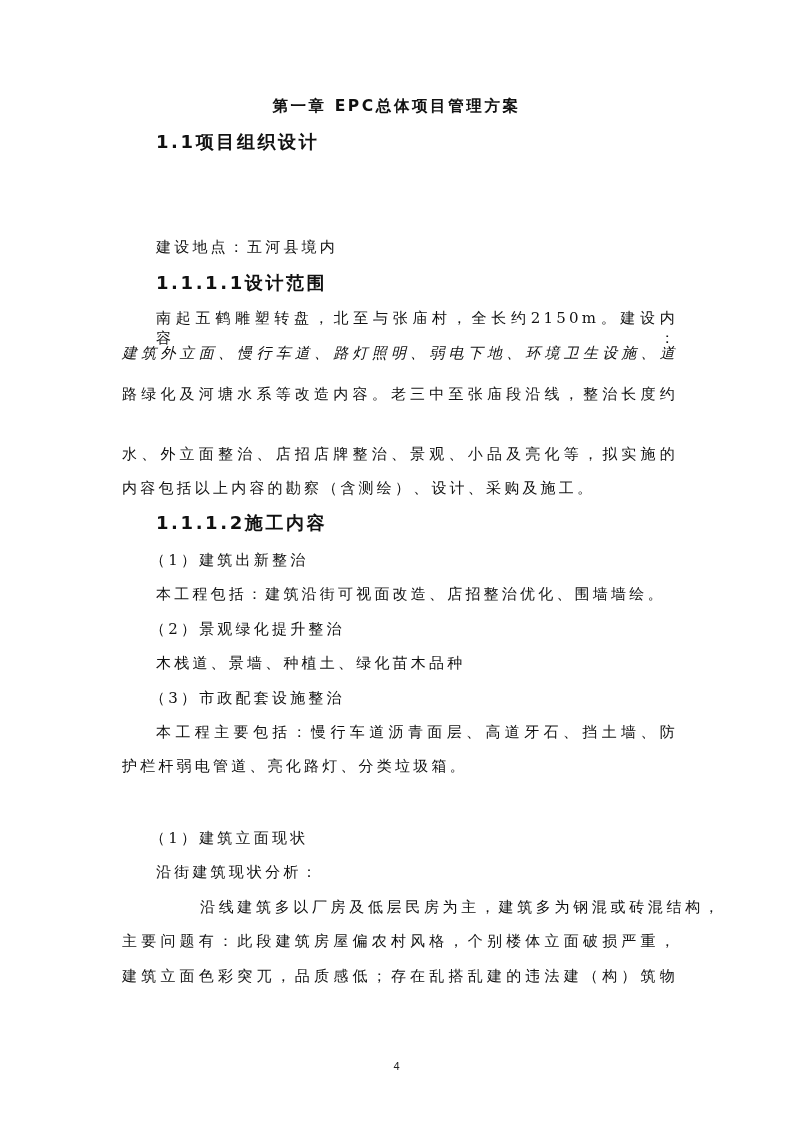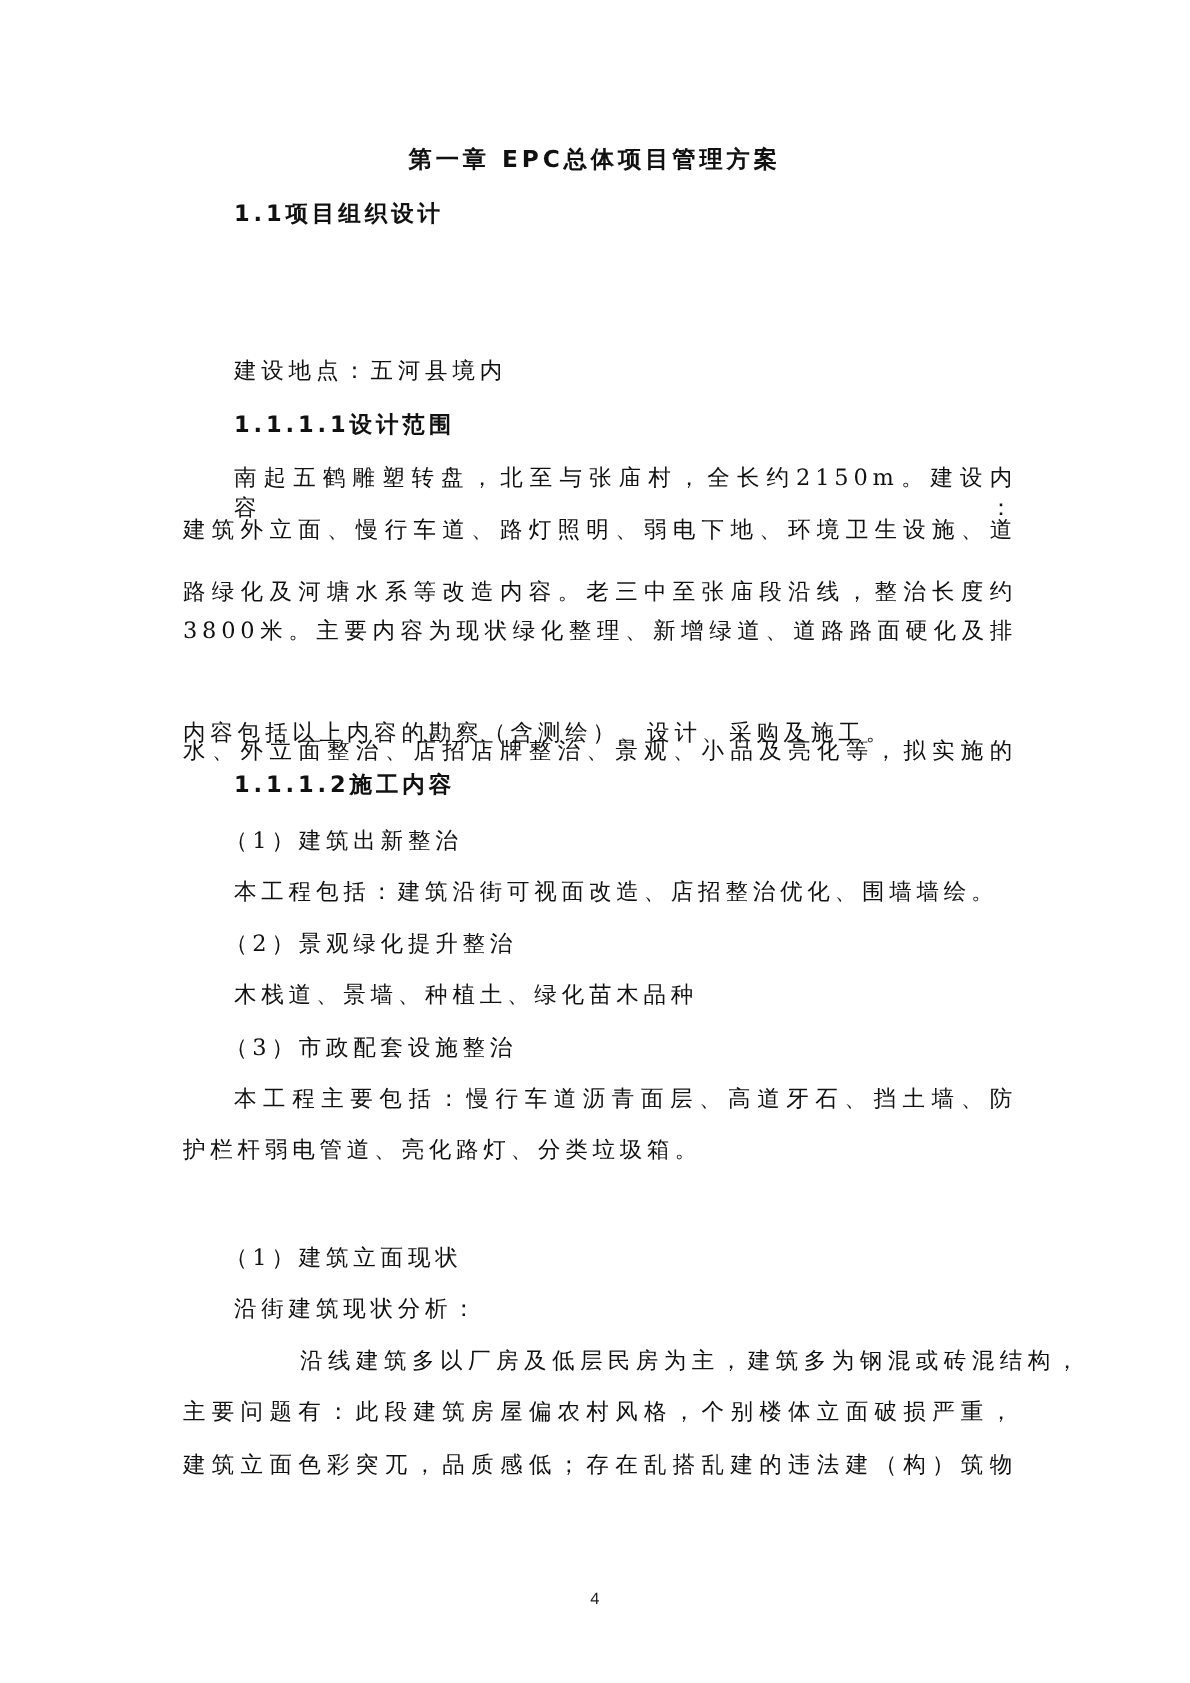--- a/index.html
+++ b/index.html
@@ -2,44 +2,43 @@
 <html><head>
   <meta charset="utf-8">
   <style>
     html, body { margin: 0; padding: 0; background: #ffffff; }
     body { width: 793px; height: 1122px; position: relative; overflow: hidden;
            font-family: "DejaVu Serif", "Liberation Serif", serif; color: #111; }
     .page { position: absolute; left: 0; top: 0; width: 633px; height: 1122px; }
     .line { position: absolute; left: 122px; width: 556px; font-size: 15px; line-height: 20px;
             letter-spacing: 3.2px; white-space: nowrap; }
     .indent { left: 156px; }
-    .bold { font-weight: bold; letter-spacing: 2.6px; font-family: "DejaVu Sans", "Liberation Sans", sans-serif; font-size: 15px; }
+    .bold { font-weight: bold; letter-spacing: 2.6px; font-family: "DejaVu Sans", "Liberation Sans", sans-serif; font-size: 18px; }
     .title { left: 0; width: 793px; text-align: center; font-weight: bold; font-size: 15.5px; letter-spacing: 2.6px;
              font-family: "DejaVu Sans", "Liberation Sans", sans-serif; }
     .justify { text-align: justify; text-align-last: justify; white-space: normal; }
     .page-num { position: absolute; top: 1060px; left: 0; width: 793px; text-align: center;
                 font-size: 11px; font-family: "Liberation Sans", sans-serif; color: #222; }
   </style>
 </head>
 <body>
 
 <div class="page">
   <div class="line title" style="top:96px;">第一章 EPC总体项目管理方案</div>
 
   <div class="line indent bold" style="top:132px;">1.1项目组织设计</div>
 
   <div class="line indent" style="top:237px;">建设地点：五河县境内</div>
 
   <div class="line indent bold" style="top:273px;">1.1.1.1设计范围</div>
 
   <div class="line indent justify" style="top:308px; width:522px;">南起五鹤雕塑转盘，北至与张庙村，全长约2150m。建设内容：</div>
-  <div class="line justify" style="top:343px;">建筑外立面、慢行车道、路灯照明、弱电下地、环境卫生设施、道</div>
+  <div class="line justify" style="top:343px;font-style:italic;">建筑外立面、慢行车道、路灯照明、弱电下地、环境卫生设施、道</div>
   <div class="line justify" style="top:384px;">路绿化及河塘水系等改造内容。老三中至张庙段沿线，整治长度约</div>
-  <div class="line justify" style="top:410px;">3800米。主要内容为现状绿化整理、新增绿道、道路路面硬化及排</div>
-  <div class="line justify" style="top:444px;margin-top:46px;">水、外立面整治、店招店牌整治、景观、小品及亮化等，拟实施的</div>
+  <div class="line justify" style="top:444px;">水、外立面整治、店招店牌整治、景观、小品及亮化等，拟实施的</div>
   <div class="line" style="top:478px;">内容包括以上内容的勘察（含测绘）、设计、采购及施工。</div>
 
   <div class="line indent bold" style="top:513px;">1.1.1.2施工内容</div>
 
   <div class="line" style="top:550px; left:150px;">（1）建筑出新整治</div>
   <div class="line indent" style="top:584px;">本工程包括：建筑沿街可视面改造、店招整治优化、围墙墙绘。</div>
   <div class="line" style="top:619px; left:150px;">（2）景观绿化提升整治</div>
   <div class="line indent" style="top:653px;">木栈道、景墙、种植土、绿化苗木品种</div>
   <div class="line" style="top:688px; left:150px;">（3）市政配套设施整治</div>
   <div class="line" style="top:756px;">护栏杆弱电管道、亮化路灯、分类垃圾箱。</div>

